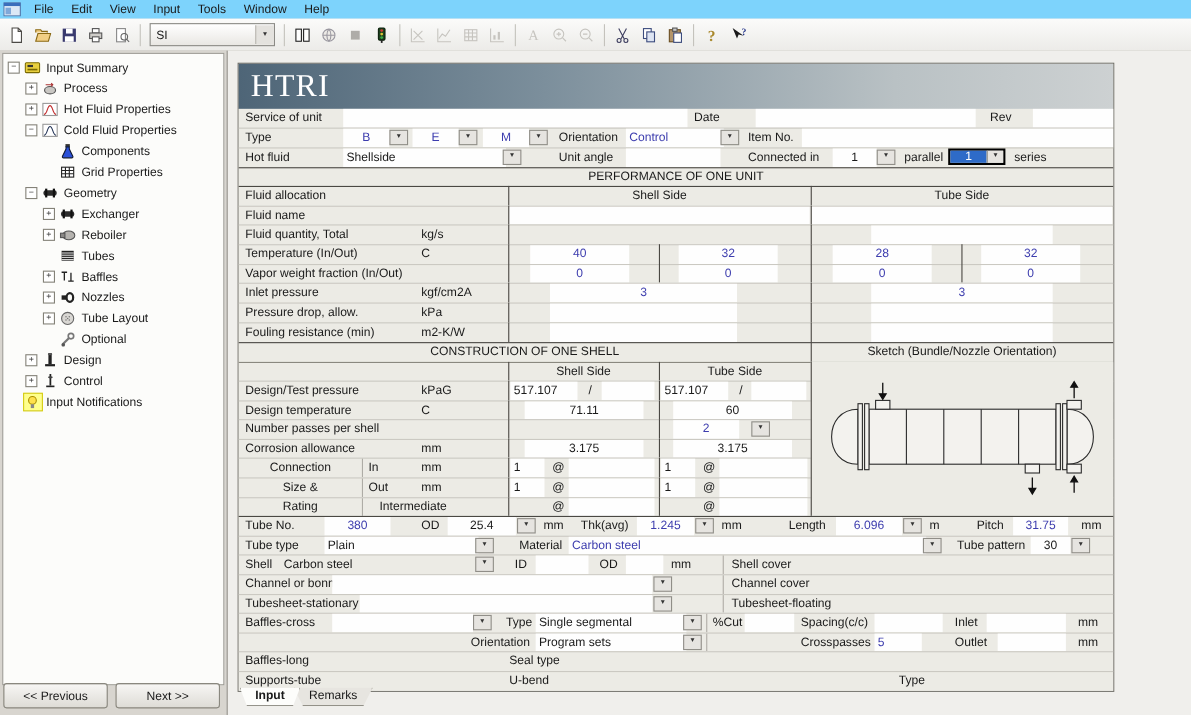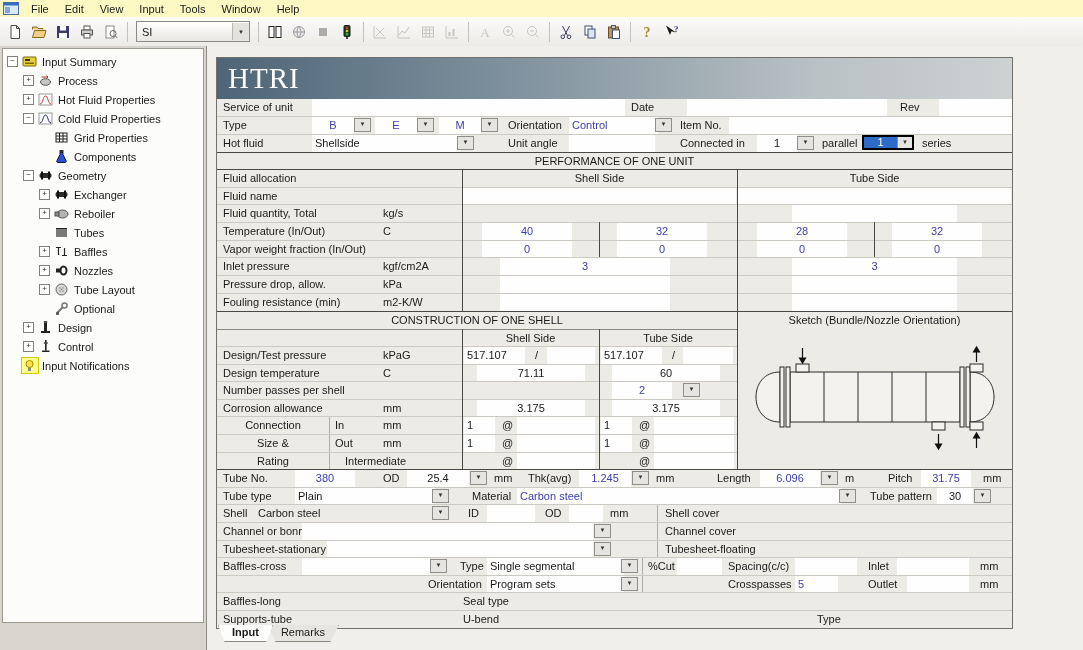--- a/index.html
+++ b/index.html
@@ -1,19 +1,19 @@
 <!DOCTYPE html>
 <html><head>
 <meta charset="utf-8">
 <style>
   html,body{margin:0;padding:0;}
   body{width:1083px;height:650px;position:relative;background:#d8d5cf;
        font-family:"Liberation Sans",sans-serif;font-size:11px;color:#1a1a1a;overflow:hidden;}
   
-  #menubar{position:absolute;top:0;left:0;right:0;height:17px;background:#fef9c3;
+  #menubar{position:absolute;top:0;left:0;right:0;height:17px;background:#7dd3fc;
            border-bottom:1px solid #d9dbde;display:flex;align-items:center;}
   #menubar .appicon{width:16px;height:13px;margin:0 4px 0 3px;}
   #menubar .mitem{padding:1px 8px;cursor:default;}
   
   #toolbar{position:absolute;top:17px;left:0;right:0;height:29px;
            background:linear-gradient(#fbfbfa,#ecebe8);border-bottom:1px solid #c6c4be;
            display:flex;align-items:center;padding-left:3px;}
   .tbtn{width:24px;height:22px;display:flex;align-items:center;justify-content:center;}
   .tbtn svg{width:16px;height:16px;}
   .tsep{width:1px;height:20px;background:#c4c2bc;margin:0 4px;}
@@ -264,32 +264,32 @@
         <span class="tg ind1">−</span>
         <span class="ticon"><svg viewBox="0 0 15 15">
             <rect x="1" y="2" width="13" height="11" fill="#fff" stroke="#999"></rect>
             <path d="M2 12C5 12 5 4 7.5 4S10 12 13 12" fill="none" stroke="#223355"></path>
           </svg></span>
         <span class="tlabel">Cold Fluid Properties</span>
       </div>
     <div class="trow">
         <span class="tg ind2 none"></span>
         <span class="ticon"><svg viewBox="0 0 15 15">
+            <rect x="5.5" y="1" width="4" height="2.5" fill="#333"></rect>
+            <path d="M6 3.5h3v2l3.2 6.5c.4.8-.2 1.5-1 1.5H3.8c-.8 0-1.4-.7-1-1.5L6 5.5z" fill="#2a50d8" stroke="#111a33"></path>
+          </svg></span>
+        <span class="tlabel">Components</span>
+      </div>
+    <div class="trow">
+        <span class="tg ind2 none"></span>
+        <span class="ticon"><svg viewBox="0 0 15 15">
             <rect x="2" y="3" width="11" height="9" fill="#fff" stroke="#222"></rect>
             <path d="M2 6h11M2 9h11M5.5 3v9M9 3v9" stroke="#222"></path>
           </svg></span>
         <span class="tlabel">Grid Properties</span>
-      </div>
-    <div class="trow">
-        <span class="tg ind2 none"></span>
-        <span class="ticon"><svg viewBox="0 0 15 15">
-            <rect x="5.5" y="1" width="4" height="2.5" fill="#333"></rect>
-            <path d="M6 3.5h3v2l3.2 6.5c.4.8-.2 1.5-1 1.5H3.8c-.8 0-1.4-.7-1-1.5L6 5.5z" fill="#2a50d8" stroke="#111a33"></path>
-          </svg></span>
-        <span class="tlabel">Components</span>
       </div>
     <div class="trow">
         <span class="tg ind1">−</span>
         <span class="ticon"><svg viewBox="0 0 15 15">
             <rect x="1.5" y="5" width="12" height="5" rx="2" fill="#2c2c2c"></rect>
             <rect x="3" y="3.5" width="2" height="8" fill="#111"></rect>
             <rect x="10" y="3.5" width="2" height="8" fill="#111"></rect>
           </svg></span>
         <span class="tlabel">Geometry</span>
       </div>
@@ -373,20 +373,24 @@
         <span class="tlabel">Control</span>
       </div>
     <div class="trow">
         <span class="tg ind0 none"></span>
         <span class="ticon hl"><svg viewBox="0 0 15 15">
             <circle cx="7.5" cy="6" r="3.5" fill="#ffe14d" stroke="#a98f00"></circle>
             <rect x="6" y="9.5" width="3" height="3.5" fill="#8a8886"></rect>
           </svg></span>
         <span class="tlabel">Input Notifications</span>
       </div>
+  </div>
+  <div id="navbtns">
+    <span class="navbtn">&lt;&lt; Previous</span>
+    <span class="navbtn">Next &gt;&gt;</span>
   </div>
 </div>
 
 <div id="main">
 <div id="form">
 
   <div id="banner">
     <span class="brand">HTRI</span>
   </div>
 

